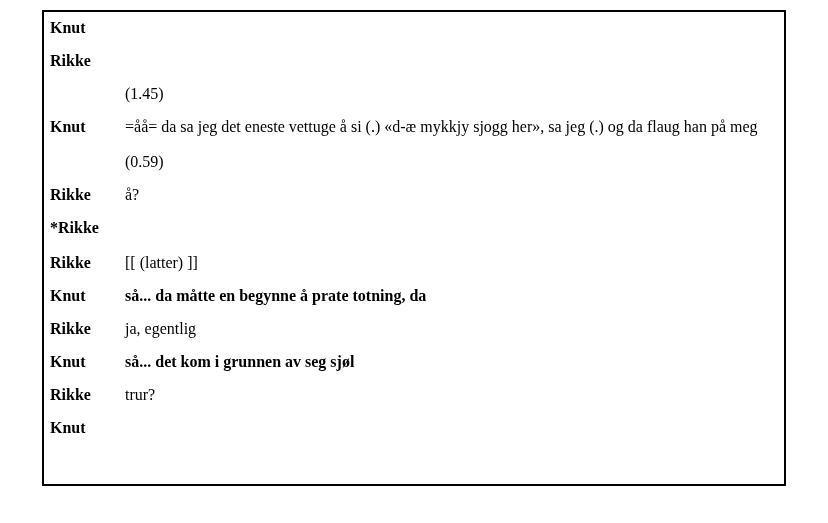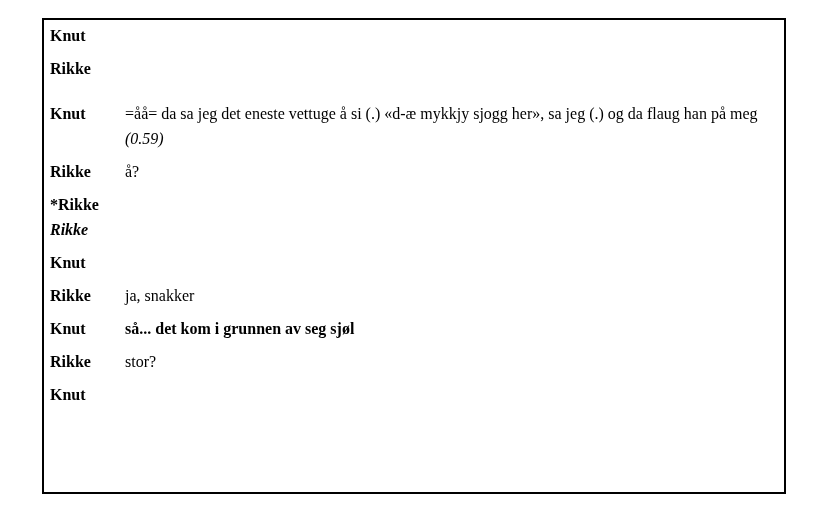--- a/index.html
+++ b/index.html
@@ -11,37 +11,37 @@
     position: relative;
     width: 828px;
     height: 523px;
     background: #ffffff;
     font-family: "Liberation Serif", serif;
     color: #000000;
   }
   .transcript-box {
     position: absolute;
     left: 42px;
-    top: 18px;
+    top: 10px;
     width: 744px;
     height: 476px;
     box-sizing: border-box;
     border: 2px solid #000000;
     background: #ffffff;
     padding: 5px 6px 6px 6px;
     overflow: hidden;
   }
   .row {
     display: flex;
     margin-top: 12px;
     font-size: 16px;
     line-height: 21px;
   }
   .row.first { margin-top: 0; }
-  .row.none  { margin-top: 4px; font-style: italic; }
+  .row.none  { margin-top: 14px; }
   .speaker {
     flex: 0 0 75px;
     width: 75px;
     font-weight: bold;
     white-space: nowrap;
   }
   .utterance {
     flex: 1 1 auto;
     min-width: 0;
   }
@@ -55,20 +55,21 @@
   <div class="row first">
     <div class="speaker">Knut</div>
   </div>
 
   <div class="row gap">
     <div class="speaker">Rikke</div>
   </div>
 
   <div class="row gap">
     <div class="speaker"></div>
+    <div class="utterance"><span>(1.45)</span></div>
   </div>
 
   <div class="row gap">
     <div class="speaker">Knut</div>
     <div class="utterance"><span>=åå= da sa jeg det eneste vettuge å si (.) «d-æ mykkjy sjogg her», sa jeg (.) og da flaug han på meg</span></div>
   </div>
 
   <div class="row none">
     <div class="speaker"></div>
     <div class="utterance"><span>(0.59)</span></div>
@@ -78,38 +79,40 @@
     <div class="speaker">Rikke</div>
     <div class="utterance"><span>å?</span></div>
   </div>
 
   <div class="row gap">
     <div class="speaker">*Rikke</div>
   </div>
 
   <div class="row none">
     <div class="speaker">Rikke</div>
+    <div class="utterance"><span>[[ (latter) ]]</span></div>
   </div>
 
   <div class="row gap">
     <div class="speaker">Knut</div>
+    <div class="utterance"><span class="seg-bold">så... da måtte en begynne å prate totning, da</span></div>
   </div>
 
   <div class="row gap">
     <div class="speaker">Rikke</div>
-    <div class="utterance"><span>ja, snakker</span></div>
+    <div class="utterance"><span>ja, egentlig</span></div>
   </div>
 
   <div class="row gap">
     <div class="speaker">Knut</div>
     <div class="utterance"><span class="seg-bold">så... det kom i grunnen av seg sjøl</span></div>
   </div>
 
   <div class="row gap">
     <div class="speaker">Rikke</div>
-    <div class="utterance"><span>stor?</span></div>
+    <div class="utterance"><span>trur?</span></div>
   </div>
 
   <div class="row gap">
     <div class="speaker">Knut</div>
   </div>
 </div>
 </div>
 
 </body></html>

